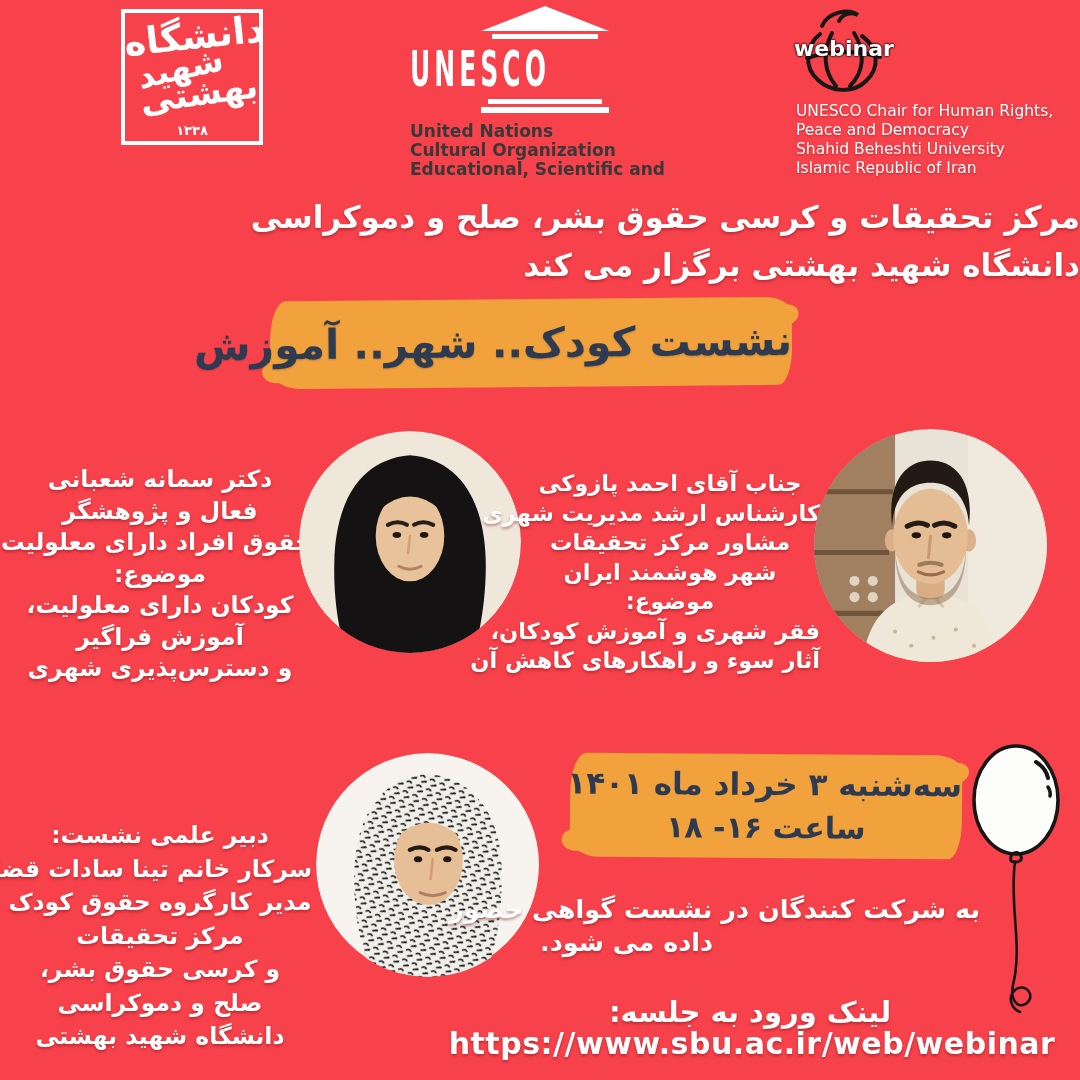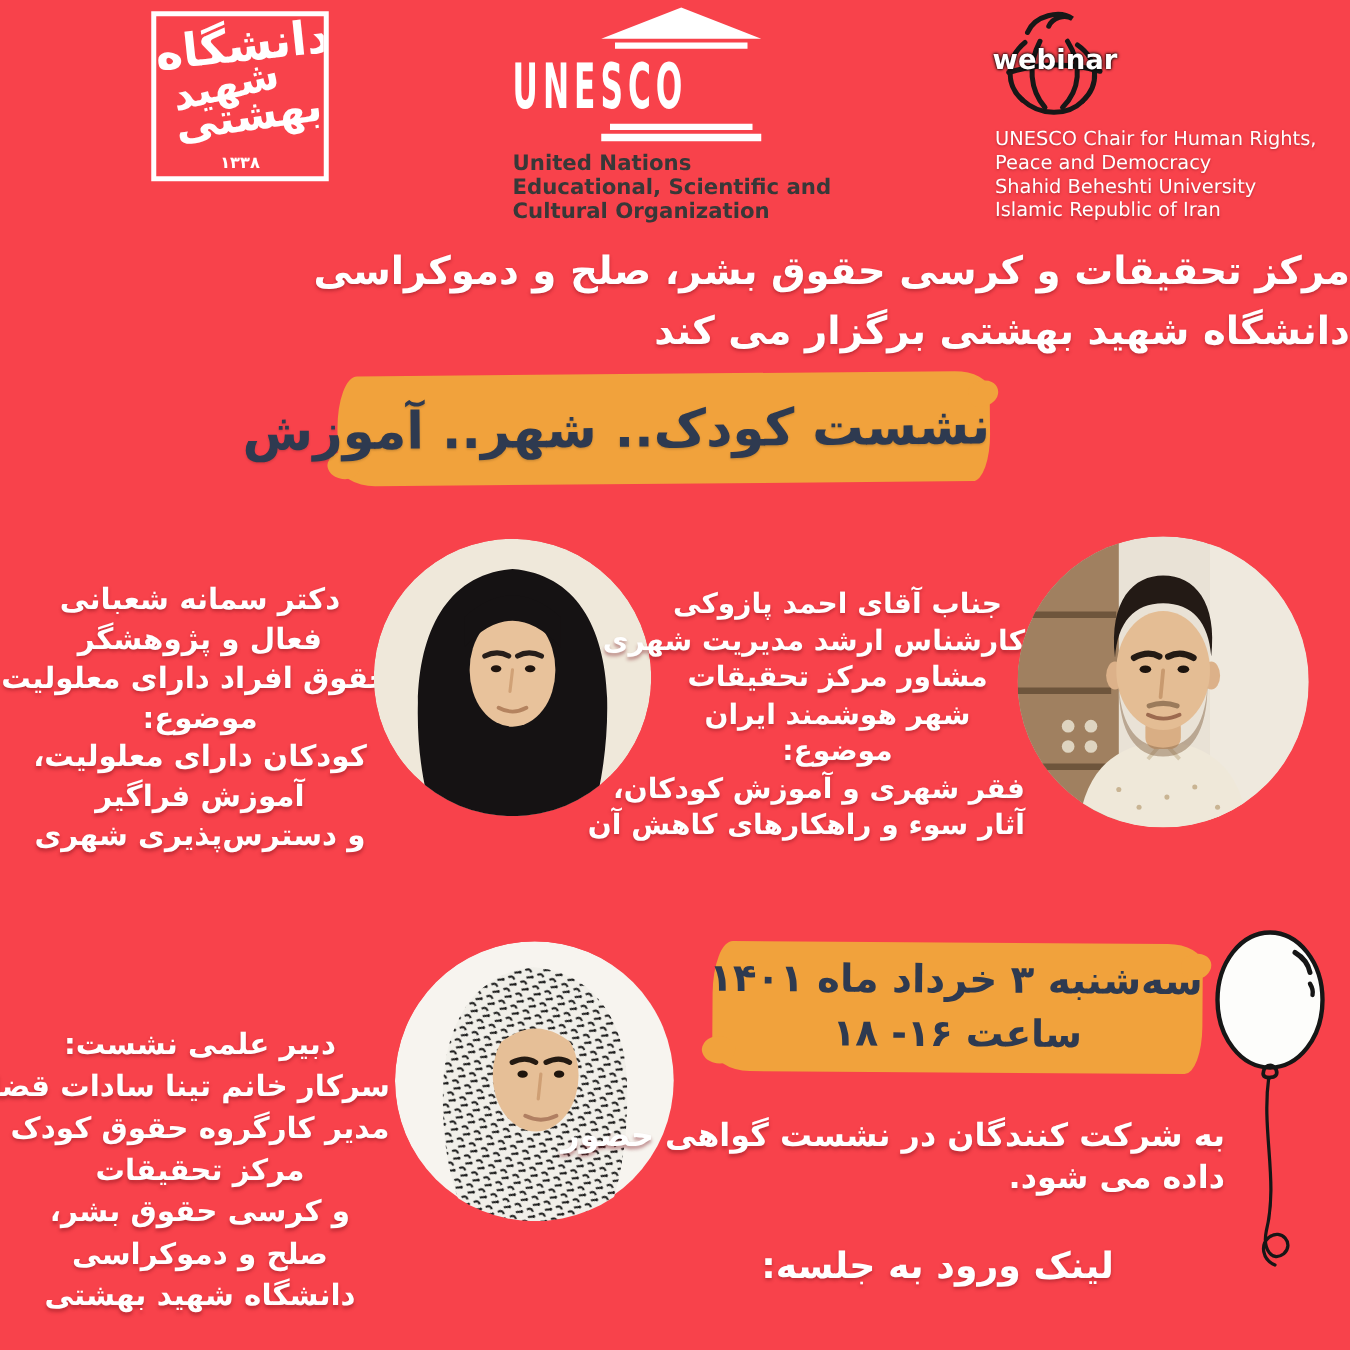--- a/index.html
+++ b/index.html
@@ -58,21 +58,21 @@
   .photo-left{left:299px;top:431px;width:222px;height:222px;}
   .photo-right{left:814px;top:429px;width:233px;height:233px;}
   .photo-bottom{left:316px;top:753px;width:224px;height:224px;}
 
   
   .date-band{left:570px;top:754px;width:392px;height:104px;}
   .date-band .inner{position:absolute;inset:0;text-align:center;color:#2e3a50;font-weight:bold;padding-top:8px;box-sizing:border-box;}
   .date-band .d1{font-size:31px;line-height:45px;white-space:nowrap;}
   .date-band .d2{font-size:30px;line-height:42px;white-space:nowrap;}
 
-  .certificate{left:540px;top:893px;width:440px;text-align:right;font-size:25.5px;line-height:33px;}
+  .certificate{left:540px;top:893px;width:440px;text-align:left;font-size:25.5px;line-height:33px;}
   .join-label{left:445px;top:995px;width:610px;text-align:center;font-size:29px;}
   .join-url{left:442px;top:1026px;width:620px;text-align:center;font-size:30px;letter-spacing:.5px;
             color:#fff;font-weight:bold;text-decoration:none;display:block;text-shadow:0 2px 3px rgba(120,15,25,.45);white-space:nowrap;}
 
   .balloon{left:960px;top:740px;}
 </style>
 </head>
 <body>
 
 <div class="poster">
@@ -89,22 +89,22 @@
   <div class="abs unesco">
     <div class="roof"></div>
     <div class="lintel"></div>
     <div class="unesco-cols">
       <span>UNESCO</span>
     </div>
     <div class="stylobate"></div>
     <div class="basebar"></div>
     <div class="unesco-caption">
       <div>United Nations</div>
+      <div>Cultural Organization</div>
       <div>Educational, Scientific and</div>
-      <div>Cultural Organization</div>
     </div>
   </div>
 
   <div class="abs unitwin" style="height:170px;">
     <svg class="unitwin-globe" width="100" height="90" viewBox="0 0 100 90">
       <g fill="none" stroke="#171717" stroke-width="4" stroke-linecap="round">
         <path d="M30,20 C36,6 56,2 66,9 C60,5 50,8 47,15"></path>
         <path d="M28,28 C13,40 12,62 26,74"></path>
         <path d="M70,30 C87,42 88,62 74,75"></path>
         <path d="M26,74 C40,87 62,87 74,75"></path>
@@ -240,20 +240,21 @@
       <path d="M100,134 Q112,140 124,134" stroke="#b07f62" stroke-width="3" fill="none" stroke-linecap="round"></path>
     </svg>
   </div>
 
   <div class="abs certificate white-txt rtl">
     <div class="nowrap">به شرکت کنندگان در نشست گواهی حضور</div>
     <div class="nowrap">داده می شود.</div>
   </div>
 
   <div class="abs join-label white-txt rtl nowrap">لینک ورود به جلسه:</div>
+  <a class="abs join-url" href="#">https://www.sbu.ac.ir/web/webinar</a>
 
   <svg class="abs balloon" width="112" height="302" viewBox="0 0 112 302">
     <ellipse cx="56" cy="60" rx="42" ry="54" fill="#fdfdfb" stroke="#161616" stroke-width="3.5"></ellipse>
     <path d="M76,22 q10,6 12,16" stroke="#161616" stroke-width="4" fill="none" stroke-linecap="round"></path>
     <path d="M88,47 q3,5 2,9" stroke="#161616" stroke-width="3.5" fill="none" stroke-linecap="round"></path>
     <path d="M52,114 q6,-4 9,2 q2,6 -6,6 q-7,0 -3,-8" fill="none" stroke="#161616" stroke-width="3"></path>
     <path d="M55,122 C49,165 63,205 53,245 C50,260 58,270 67,263 C76,255 65,242 55,250 C48,256 50,268 60,272" fill="none" stroke="#161616" stroke-width="2.6" stroke-linecap="round"></path>
   </svg>
 
 </div>

